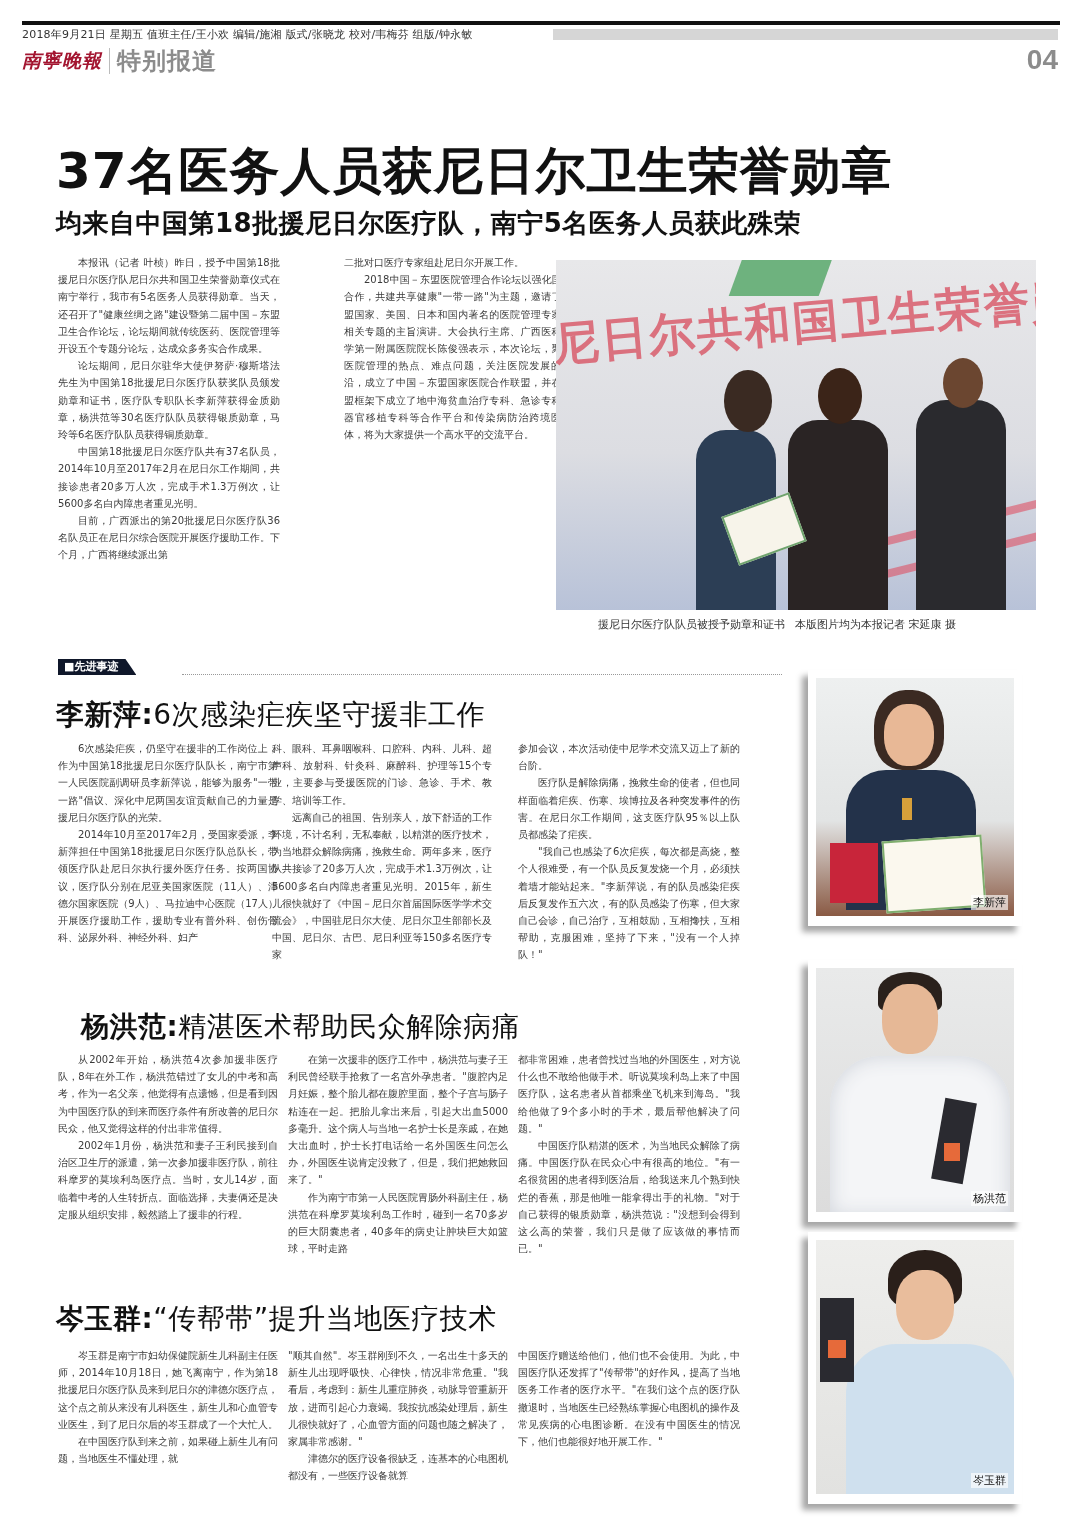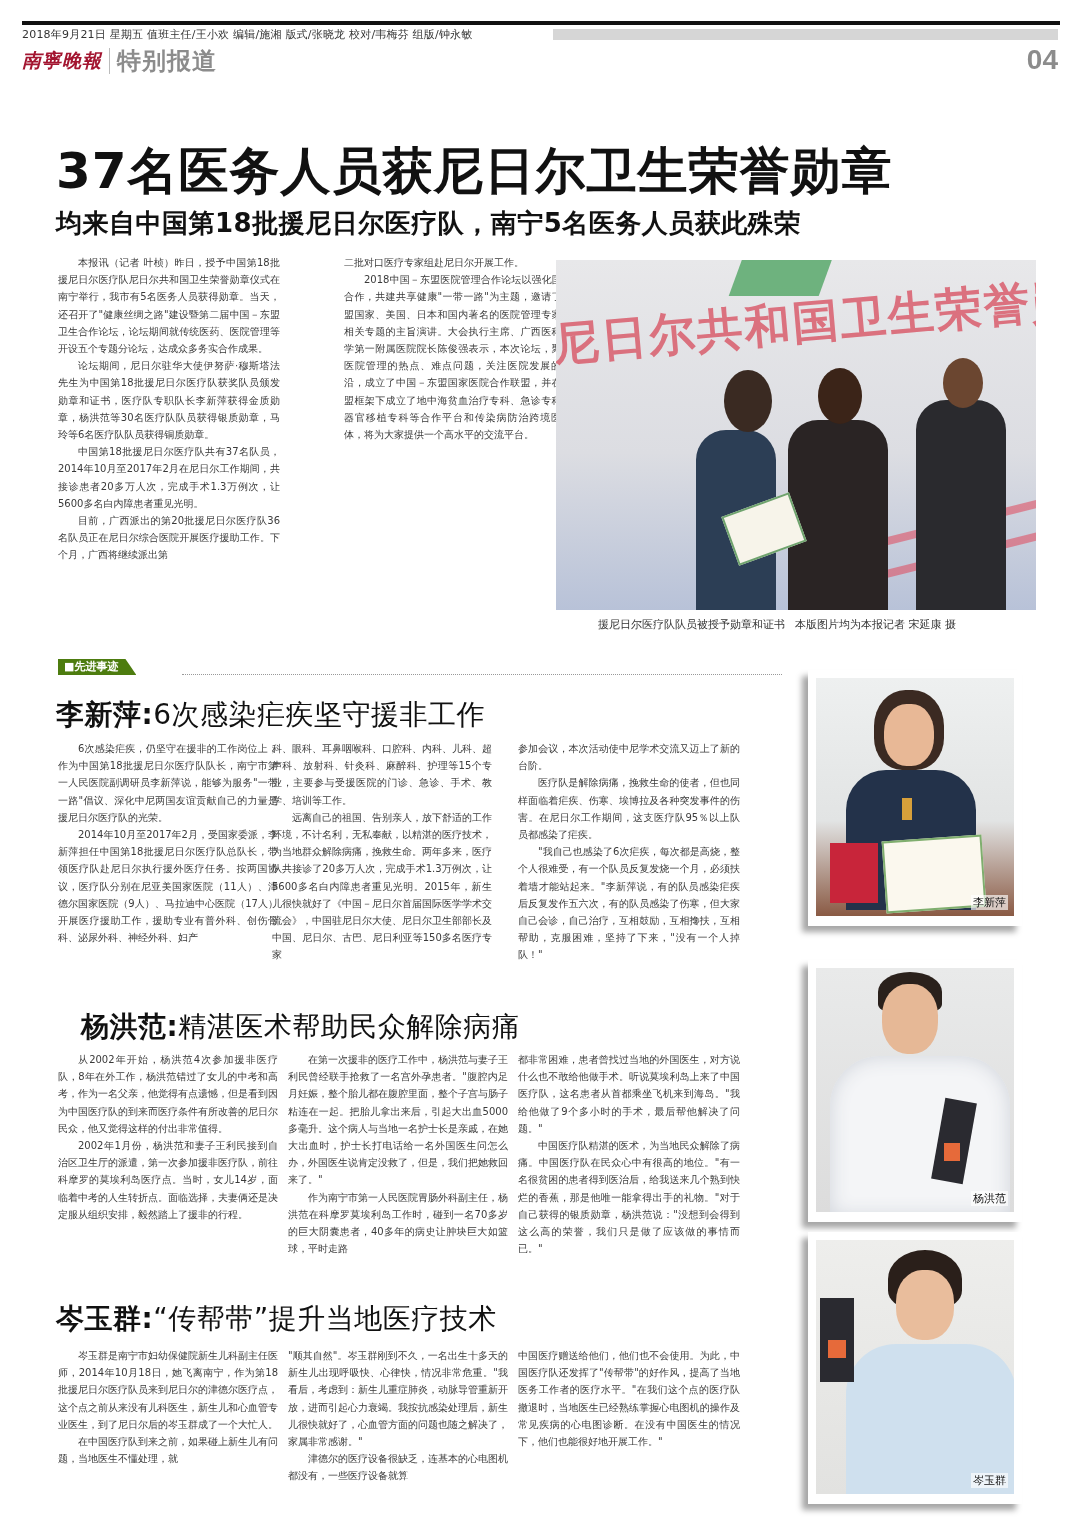--- a/index.html
+++ b/index.html
@@ -31,21 +31,21 @@
   .p-woman-head { left: 168px; top: 110px; width: 48px; height: 62px; background: #3a2a22; border-radius: 50%; }
   .p-man-body { left: 232px; top: 160px; width: 100px; height: 200px; background: #2a2424; border-radius: 30px 30px 6px 6px; }
   .p-man-head { left: 262px; top: 108px; width: 44px; height: 56px; background: #3b2418; border-radius: 50%; }
   .p-man2-body { left: 360px; top: 140px; width: 90px; height: 220px; background: #2a2a2e; border-radius: 30px 30px 6px 6px; }
   .p-man2-head { left: 387px; top: 98px; width: 40px; height: 50px; background: #6b4630; border-radius: 50%; }
   .cert { position: absolute; left: 172px; top: 243px; width: 72px; height: 52px; background: #f7f4ea; border: 2px solid #6fa36e; transform: rotate(-20deg); }
 
   .caption { position: absolute; top: 617px; font-size: 11px; color: #333; white-space: nowrap; }
 
   .kicker { position: absolute; left: 58px; top: 659px; height: 16px; display: flex; align-items: center; }
-  .kicker-tag { background: #4d7c0f; color: #fff; font-size: 11px; font-weight: bold; padding: 0 18px 0 6px; height: 16px; line-height: 16px; clip-path: polygon(0 0, 86% 0, 100% 100%, 0 100%); }
+  .kicker-tag { background: #0f172a; color: #fff; font-size: 11px; font-weight: bold; padding: 0 18px 0 6px; height: 16px; line-height: 16px; clip-path: polygon(0 0, 86% 0, 100% 100%, 0 100%); }
   .kicker-dots { position: absolute; left: 124px; top: 14px; width: 660px; border-top: 1px dotted #999; }
 
   .story-head { position: absolute; left: 56px; font-size: 28px; color: #111; white-space: nowrap; letter-spacing: 0.5px; }
   .story-head b { font-weight: bold; }
 
   .portrait { position: absolute; left: 808px; width: 214px; background: #fff; padding: 8px 8px 10px 8px; box-shadow: -6px 6px 6px rgba(0,0,0,0.35); }
   .portrait .pic { position: relative; width: 100%; height: 100%; overflow: hidden; }
   .portrait .name { position: absolute; right: 6px; bottom: 6px; font-size: 11px; color: #111; background: rgba(255,255,255,0.65); padding: 0 2px; }
 </style>
 </head>

